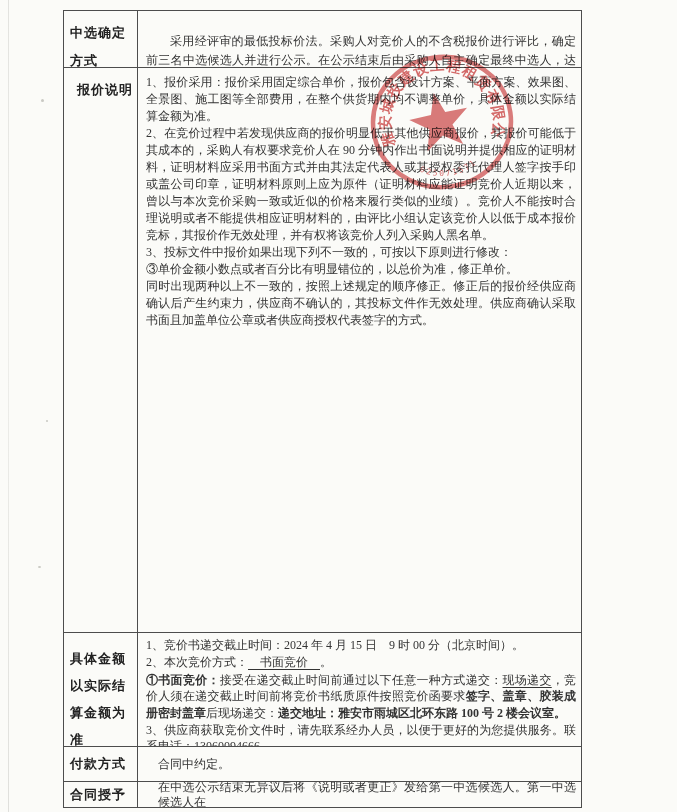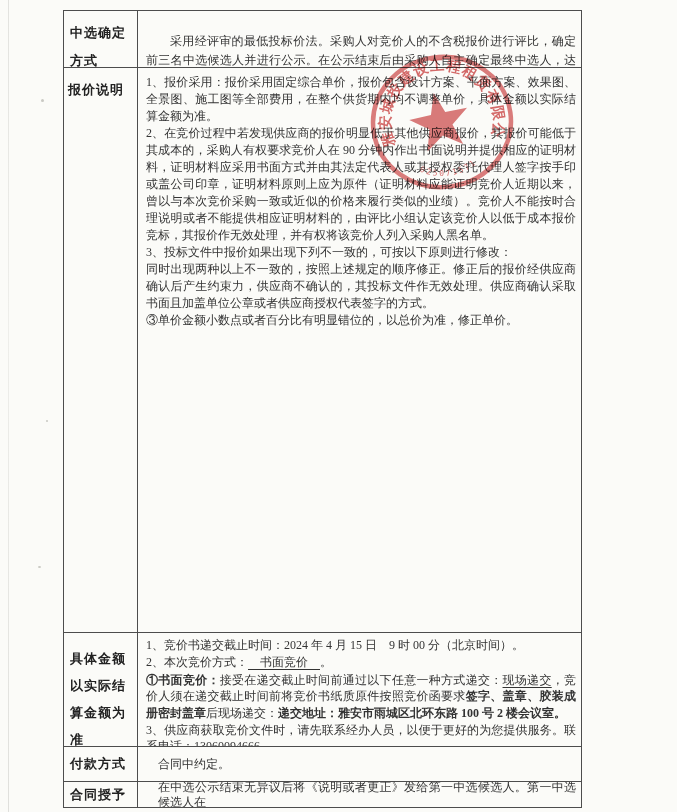--- a/index.html
+++ b/index.html
@@ -58,27 +58,27 @@
 <div class="doc-table">
 
   <div class="t-row r1" style="height:57px;">
     <div class="label-cell">中选确定方式</div>
     <div class="body-cell">
       <p>采用经评审的最低投标价法。采购人对竞价人的不含税报价进行评比，确定前三名中选候选人并进行公示。在公示结束后由采购人自主确定最终中选人，达到优质采购的目的。</p>
     </div>
   </div>
 
   <div class="t-row r2" style="height:565px;">
-    <div class="label-cell" style="text-align:left;padding-left:4px;">报价说明</div>
+    <div class="label-cell" style="text-align:right;padding-left:4px;">报价说明</div>
     <div class="body-cell">
       <p>1、报价采用：报价采用固定综合单价，报价包含设计方案、平面方案、效果图、全景图、施工图等全部费用，在整个供货期内均不调整单价，具体金额以实际结算金额为准。</p>
       <p>2、在竞价过程中若发现供应商的报价明显低于其他供应商报价，其报价可能低于其成本的，采购人有权要求竞价人在 90 分钟内作出书面说明并提供相应的证明材料，证明材料应采用书面方式并由其法定代表人或其授权委托代理人签字按手印或盖公司印章，证明材料原则上应为原件（证明材料应能证明竞价人近期以来，曾以与本次竞价采购一致或近似的价格来履行类似的业绩）。竞价人不能按时合理说明或者不能提供相应证明材料的，由评比小组认定该竞价人以低于成本报价竞标，其报价作无效处理，并有权将该竞价人列入采购人黑名单。</p>
       <p>3、投标文件中报价如果出现下列不一致的，可按以下原则进行修改：</p>
+      <p>③单价金额小数点或者百分比有明显错位的，以总价为准，修正单价。</p>
       <p>同时出现两种以上不一致的，按照上述规定的顺序修正。修正后的报价经供应商确认后产生约束力，供应商不确认的，其投标文件作无效处理。供应商确认采取书面且加盖单位公章或者供应商授权代表签字的方式。</p>
-      <p>③单价金额小数点或者百分比有明显错位的，以总价为准，修正单价。</p>
     </div>
   </div>
 
   <div class="t-row r3" style="height:114px;">
     <div class="label-cell" style="padding-top:12px;line-height:27px;">具体金额以实际结算金额为准</div>
     <div class="body-cell">
       <p>1、竞价书递交截止时间：2024 年 4 月 15 日　9 时 00 分（北京时间）。</p>
       <p><span>2、本次竞价方式：</span><span class="u">　书面竞价　</span><span>。</span></p>
       <p><span class="b">①书面竞价：</span><span>接受在递交截止时间前通过以下任意一种方式递交：</span><span class="u">现场递交</span><span>，竞价人须在递交截止时间前将竞价书纸质原件按照竞价函要求</span><span class="b">签字、盖章、胶装成册密封盖章</span><span>后现场递交：</span><span class="b">递交地址：雅安市雨城区北环东路 100 号 2 楼会议室。</span></p>
       <p>3、供应商获取竞价文件时，请先联系经办人员，以便于更好的为您提供服务。联系电话：13060094666。</p>

